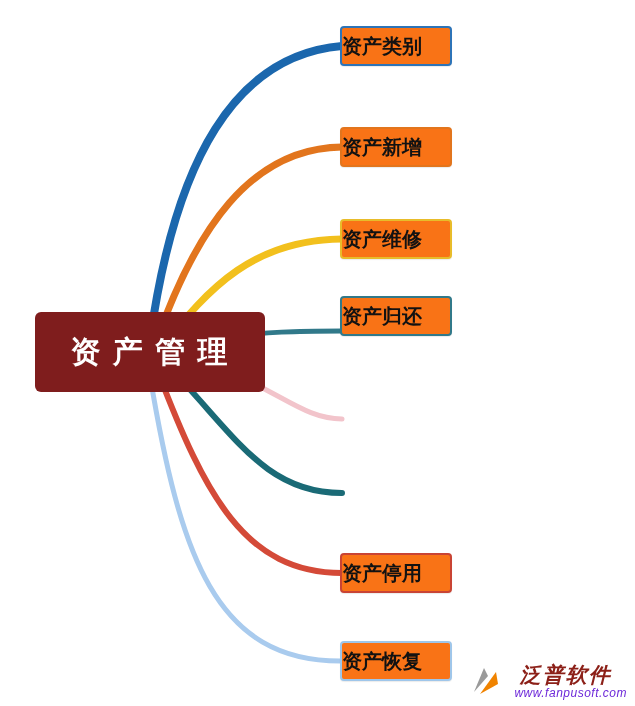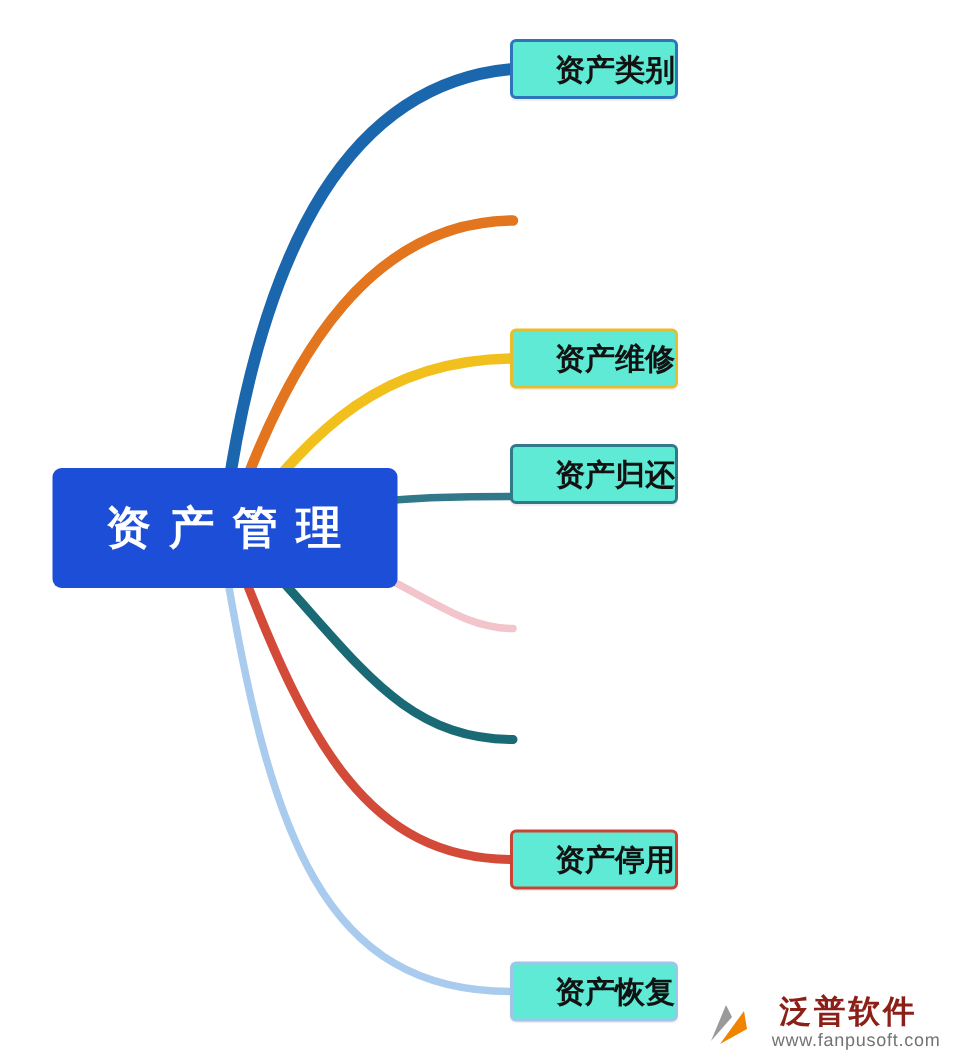--- a/index.html
+++ b/index.html
@@ -33,39 +33,40 @@
     font-size: 30px;
     font-weight: 700;
     letter-spacing: 2px;
     box-sizing: border-box;
   }
   .branch {
     position: absolute;
     left: 340px;
     width: 112px;
     height: 40px;
-    background: #5eead4;
+    background: #f97316;
     border: 2px solid #701a75;
     border-radius: 4px;
     display: flex;
     align-items: center;
-    justify-content: flex-end;
+    justify-content: flex-start;
     font-size: 20px;
     font-weight: 700;
     color: #121212;
     box-sizing: border-box;
     box-shadow: 0 1px 1px rgba(0,0,0,0.08);
   }
   .watermark {
     position: absolute;
     right: 8px;
     bottom: 6px;
     display: flex;
-    align-items: flex-end;
+    align-items: center;
     gap: 4px;
+    font-style: italic;
   }
   .wm-text { text-align: center; }
   .wm-brand {
     font-size: 21px;
     font-weight: 700;
     letter-spacing: 2px;
     line-height: 1.1;
   }
   .wm-url {
     font-size: 12px;
@@ -82,26 +83,29 @@
     <path d="M150,340 C175,160 235,55 342,46" stroke-width="8" fill="none" stroke-linecap="round" stroke="#1b67ad"></path>
     <path d="M155,345 C195,230 250,148 342,147" stroke-width="7" fill="none" stroke-linecap="round" stroke="#e2751d"></path>
     <path d="M160,350 C210,285 255,240 342,239" stroke-width="7" fill="none" stroke-linecap="round" stroke="#f2c01d"></path>
     <path d="M200,340 C270,331 300,331 342,331" stroke-width="5" fill="none" stroke-linecap="round" stroke="#31798a"></path>
     <path d="M200,362 C275,385 300,419 342,419" stroke-width="5" fill="none" stroke-linecap="round" stroke="#f2c4cb"></path>
     <path d="M170,368 C235,435 265,493 342,493" stroke-width="6" fill="none" stroke-linecap="round" stroke="#1a6a76"></path>
     <path d="M158,372 C205,495 245,573 342,573" stroke-width="6" fill="none" stroke-linecap="round" stroke="#d44a38"></path>
     <path d="M150,376 C180,555 215,662 342,661" stroke-width="5" fill="none" stroke-linecap="round" stroke="#a9cbee"></path>
   </svg>
 
-  <div class="root" style="background-color: #1d4ed8; color: rgb(255, 255, 255);">
+  <div class="root" style="background-color: #7f1d1d; color: rgb(255, 255, 255);">
     <span>资 产 管 理</span>
   </div>
 
   <div class="branch" style="top: 26px; border-color: rgb(45, 116, 184);">
     <span>资产类别</span>
+  </div>
+  <div class="branch" style="top: 127px; border-color: rgb(226, 117, 29);">
+    <span>资产新增</span>
   </div>
   <div class="branch" style="top: 219px; border-color: rgb(232, 188, 42);">
     <span>资产维修</span>
   </div>
   <div class="branch" style="top: 296px; border-color: rgb(49, 121, 138);">
     <span>资产归还</span>
   </div>
   <div class="branch" style="top: 641px; border-color: rgb(159, 198, 234);">
     <span>资产恢复</span>
   </div>
@@ -109,17 +113,17 @@
     <span>资产停用</span>
   </div>
 
   <div class="watermark">
     <svg width="30" height="34" viewBox="0 0 30 34">
       <path d="M4,28 L14,4 L18,12 Z" fill="#9a9a9a"></path>
       <path d="M10,30 L26,8 L28,20 Z" fill="#f08300"></path>
     </svg>
     <div class="wm-text">
       <div class="wm-brand" style="color: rgb(140, 32, 24);">泛普软件</div>
-      <div class="wm-url" style="color: #737373; margin-left: 10px;">www.fanpusoft.com</div>
+      <div class="wm-url" style="color: #6d28d9; margin-left: 10px;">www.fanpusoft.com</div>
     </div>
   </div>
 
 </div>
 
 </body></html>

